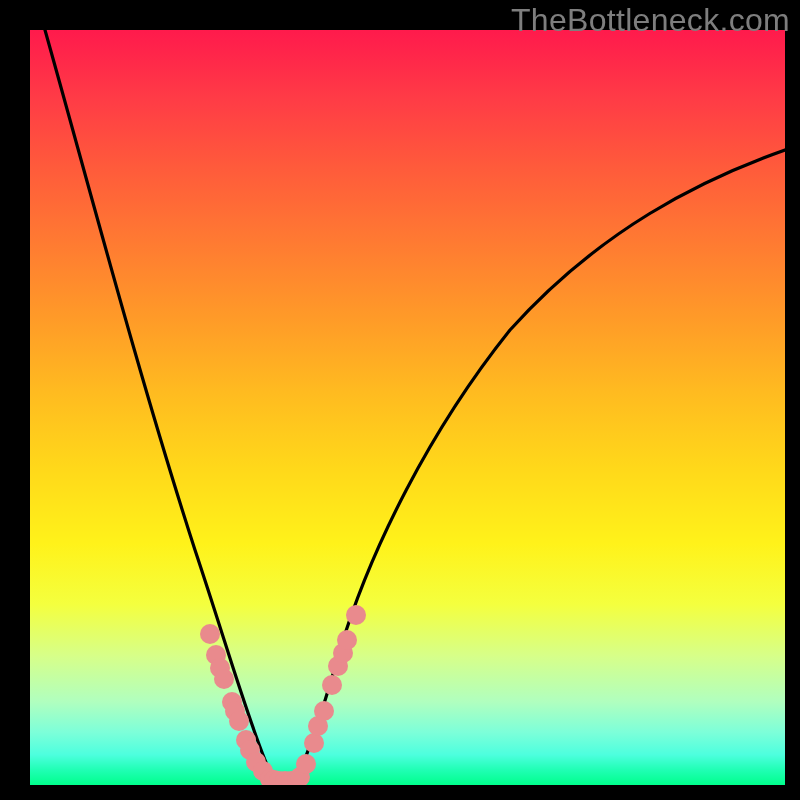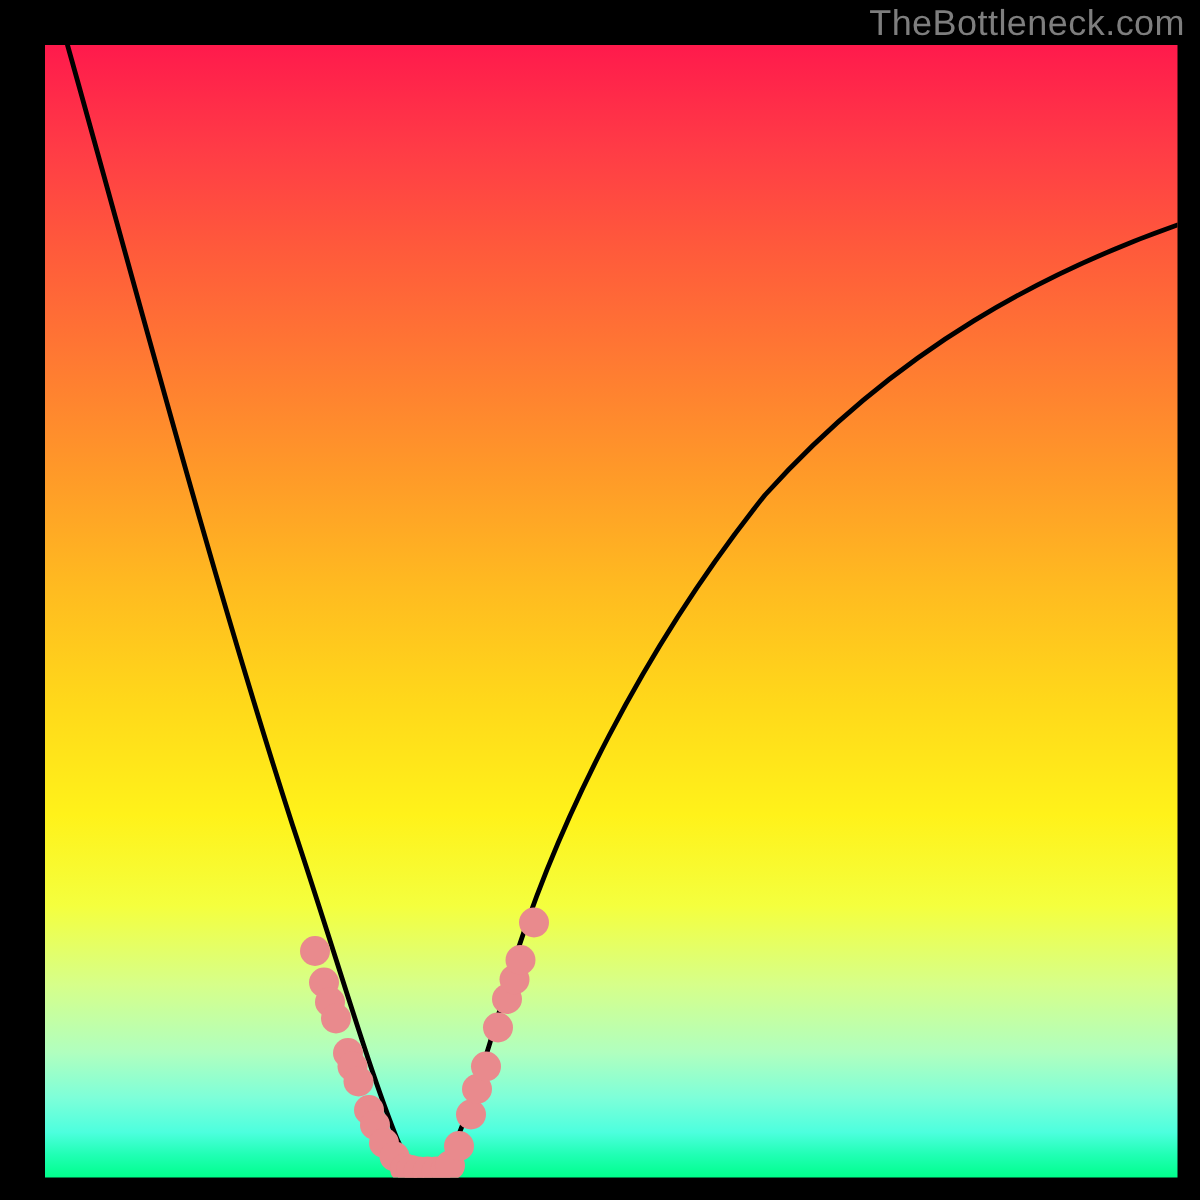--- a/index.html
+++ b/index.html
@@ -14,21 +14,21 @@
   .wrapper {
     position: relative;
     width: 800px;
     height: 800px;
   }
   .watermark {
     position: absolute;
     top: 2px;
     right: 10px;
     color: #7e7e7e;
-    font-size: 24px;
+    font-size: 32px;
     font-weight: 400;
     letter-spacing: 0.3px;
     z-index: 5;
   }
   .plot-frame {
     position: absolute;
     left: 30px;
     top: 30px;
     width: 755px;
     height: 755px;

